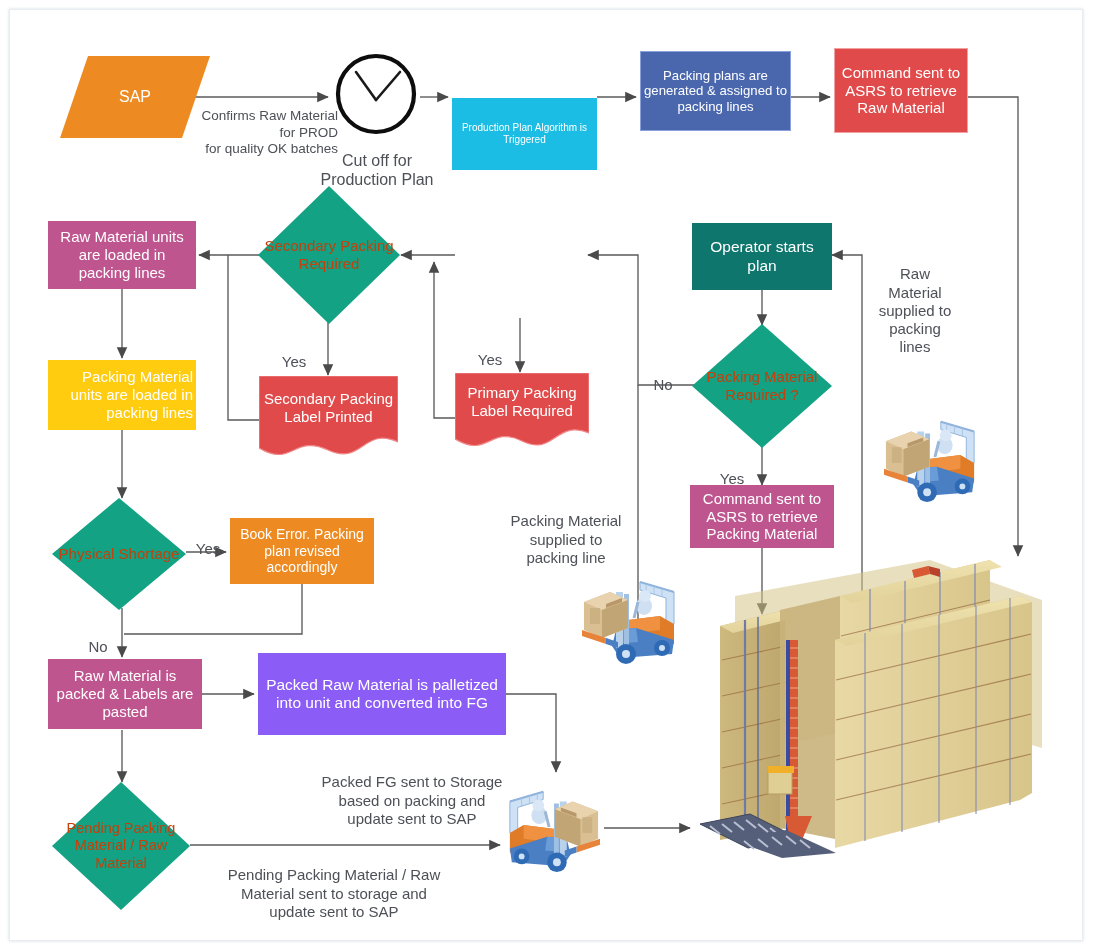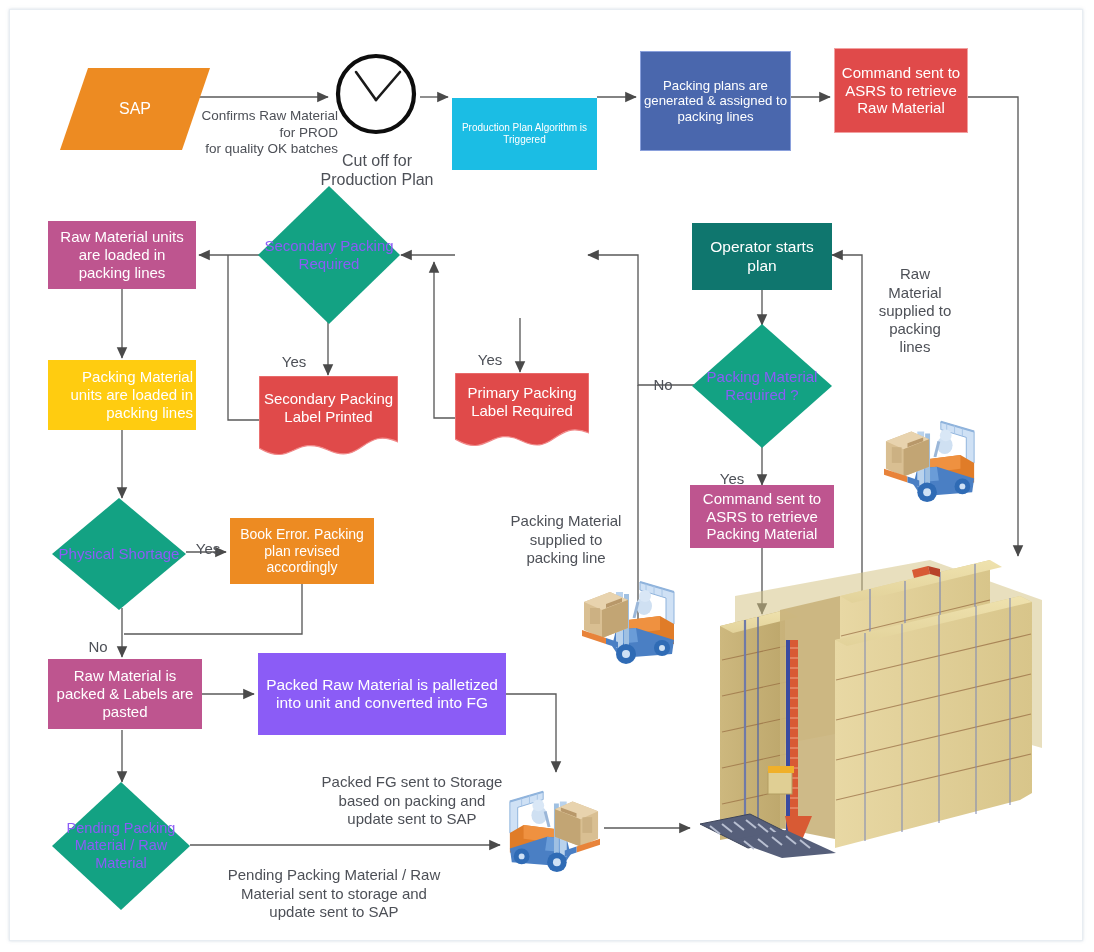--- a/index.html
+++ b/index.html
@@ -35,27 +35,27 @@
     z-index:6;
     white-space:pre-line;
   }
   .diamond{
     position:absolute;
     z-index:5;
   }
   .diamond .dtext{
     position:absolute;left:0;top:0;width:100%;height:100%;
     display:flex;align-items:center;justify-content:center;
-    color:#8b5cf6;text-align:center;line-height:1.18;
+    color:#c2410c;text-align:center;line-height:1.18;
     z-index:2;
   }
   .diamond svg{position:absolute;left:0;top:0;z-index:1;}
   svg.wires{position:absolute;left:0;top:0;width:1094px;height:952px;z-index:2;pointer-events:none;}
   .art{position:absolute;z-index:4;}
-  .para{position:absolute;z-index:5;margin-top:12px;}
+  .para{position:absolute;z-index:5;}
   .para .ptext{
     position:absolute;left:0;top:0;width:100%;height:100%;
     display:flex;align-items:center;justify-content:center;
     color:#fff;z-index:2;
   }
   .doc{position:absolute;z-index:5;}
   .doc .dctext{
     position:absolute;left:0;top:0;width:100%;
     display:flex;align-items:center;justify-content:center;
     color:#fff;text-align:center;line-height:1.18;z-index:2;
@@ -379,21 +379,21 @@
       <circle cx="42" cy="42" r="38" fill="#ffffff" stroke="#0d0d0d" stroke-width="4.2"></circle>
       <path d="M42,48 L22,20" stroke="#1a1a1a" stroke-width="2.6" fill="none" stroke-linecap="round"></path>
       <path d="M42,48 L66,20" stroke="#1a1a1a" stroke-width="2.6" fill="none" stroke-linecap="round"></path>
     </svg>
   </div>
 
   <div class="node" style="left:452px;top:57px;width:145px;height:72px;background:#1BBDE4;font-size:10px;margin-top:41px;">
     <span>Production Plan Algorithm is Triggered</span>
   </div>
 
-  <div class="node" style="left:640px;top:51px;width:151px;height:100px;background:#4A67AD;border:1.5px solid #8aa0dc;font-size:13.2px;">
+  <div class="node" style="left:640px;top:51px;width:151px;height:80px;background:#4A67AD;border:1.5px solid #8aa0dc;font-size:13.2px;">
     <span>Packing  plans are generated  &amp; assigned to packing lines</span>
   </div>
 
   <div class="node" style="left:834px;top:48px;width:134px;height:85px;background:#E04A4A;border:1.5px solid #f2a0a0;font-size:15px;">
     <span>Command sent to ASRS to retrieve Raw Material</span>
   </div>
 
   <div class="node" style="left:48px;top:221px;width:148px;height:68px;background:#BE558F;font-size:15px;">
     <span>Raw Material units are loaded in packing lines</span>
   </div>

